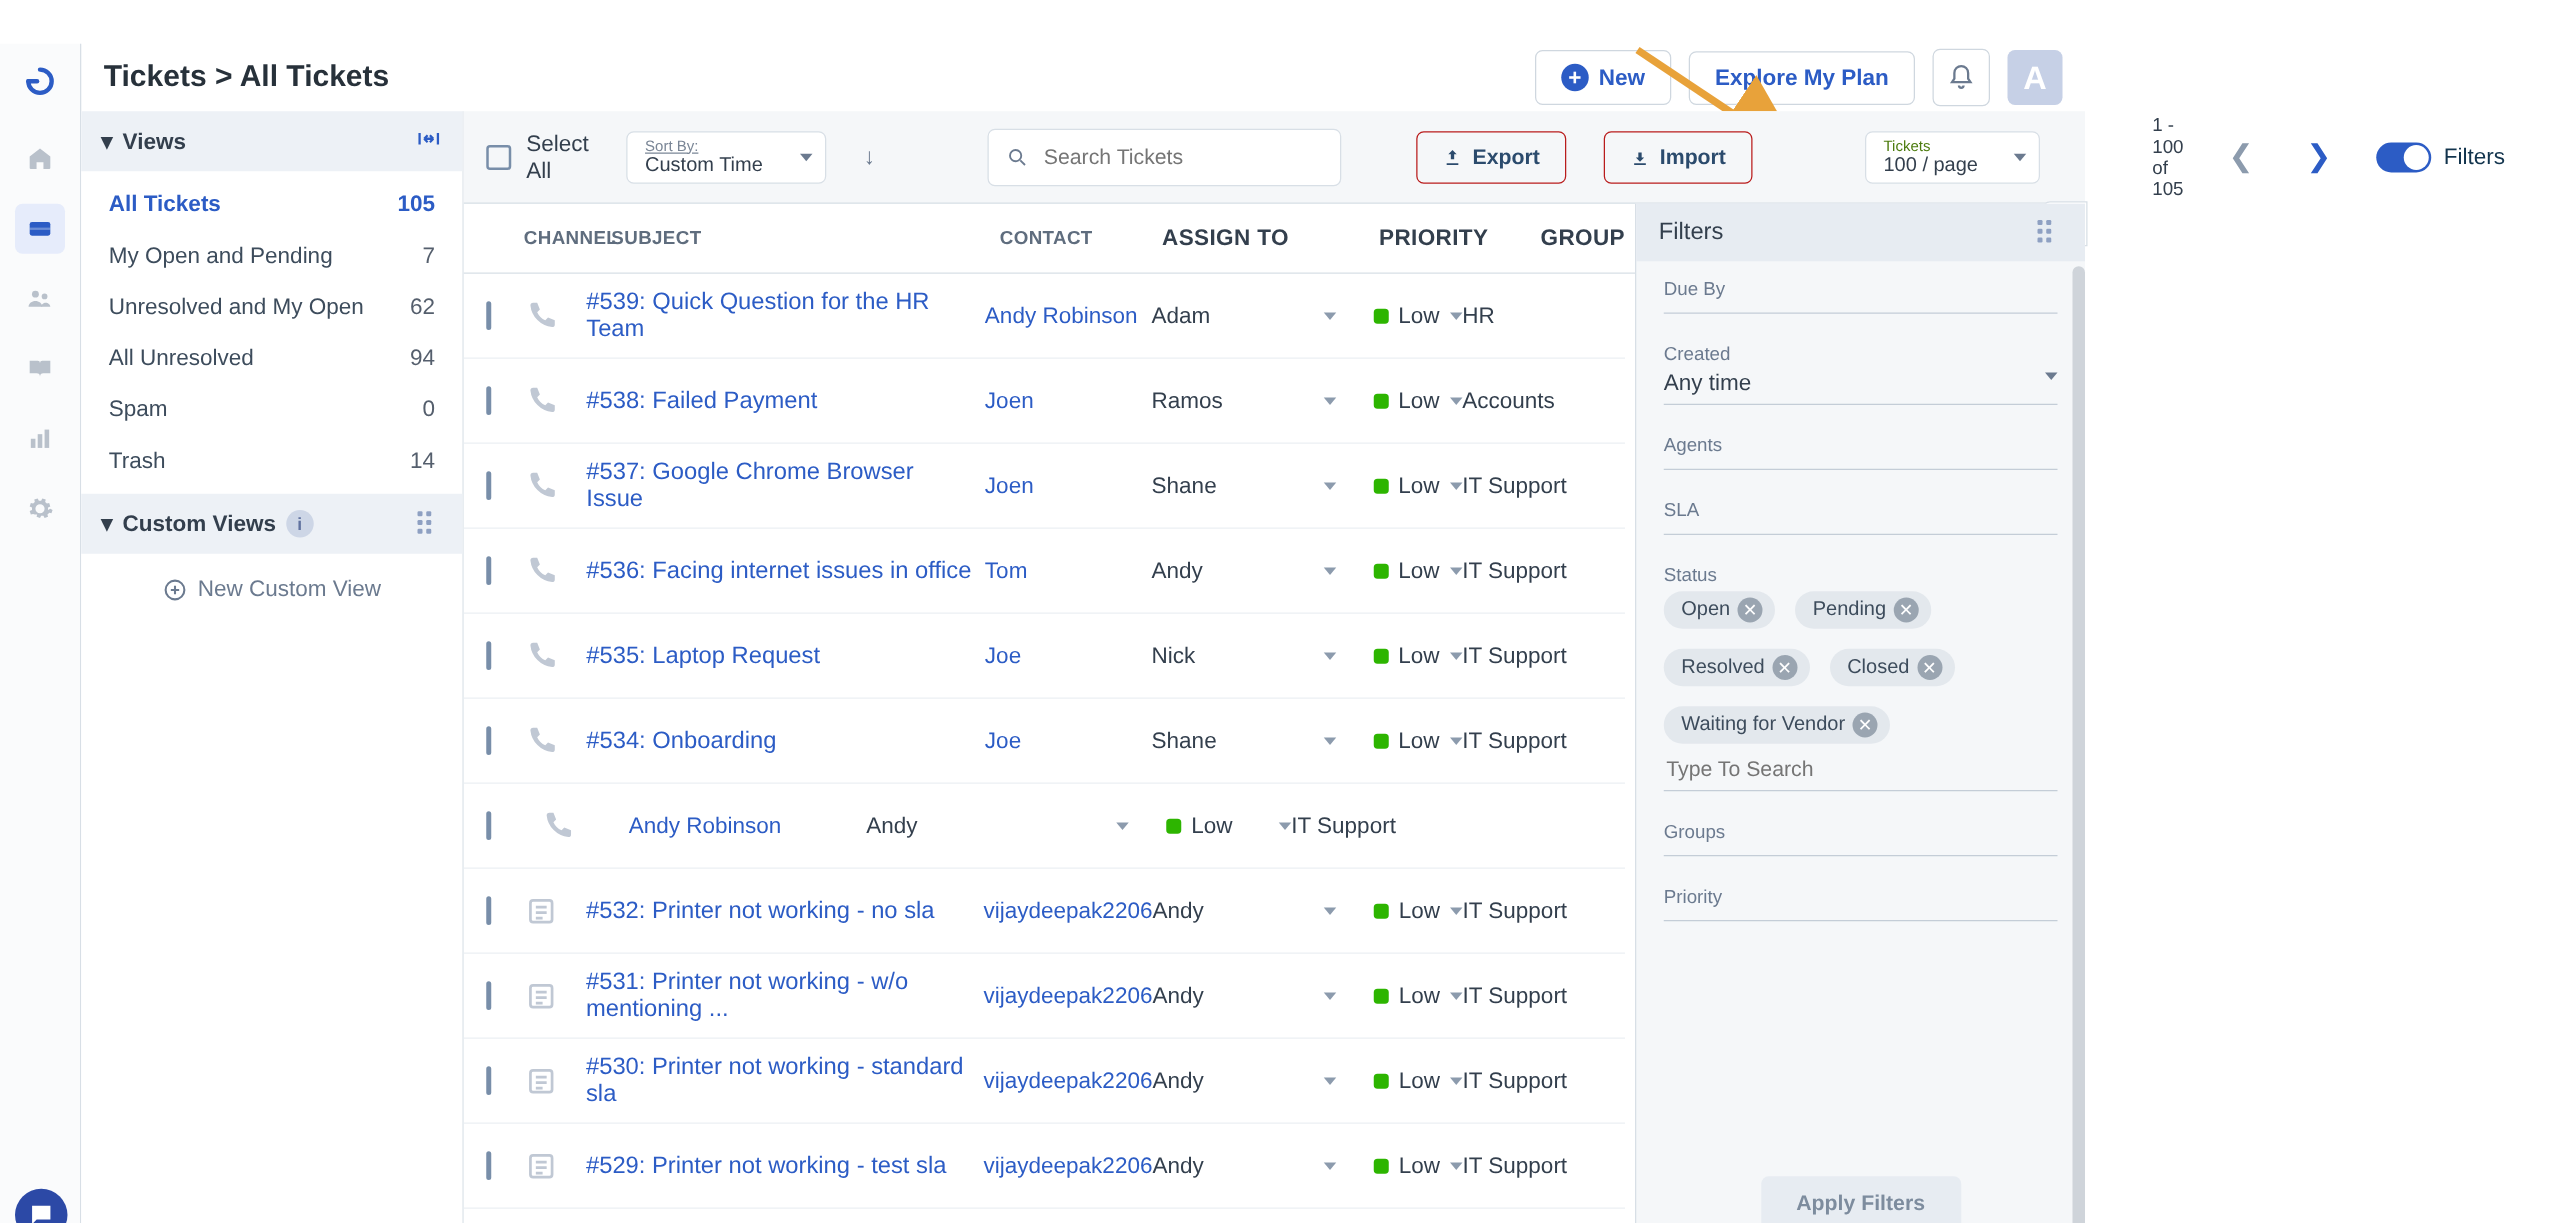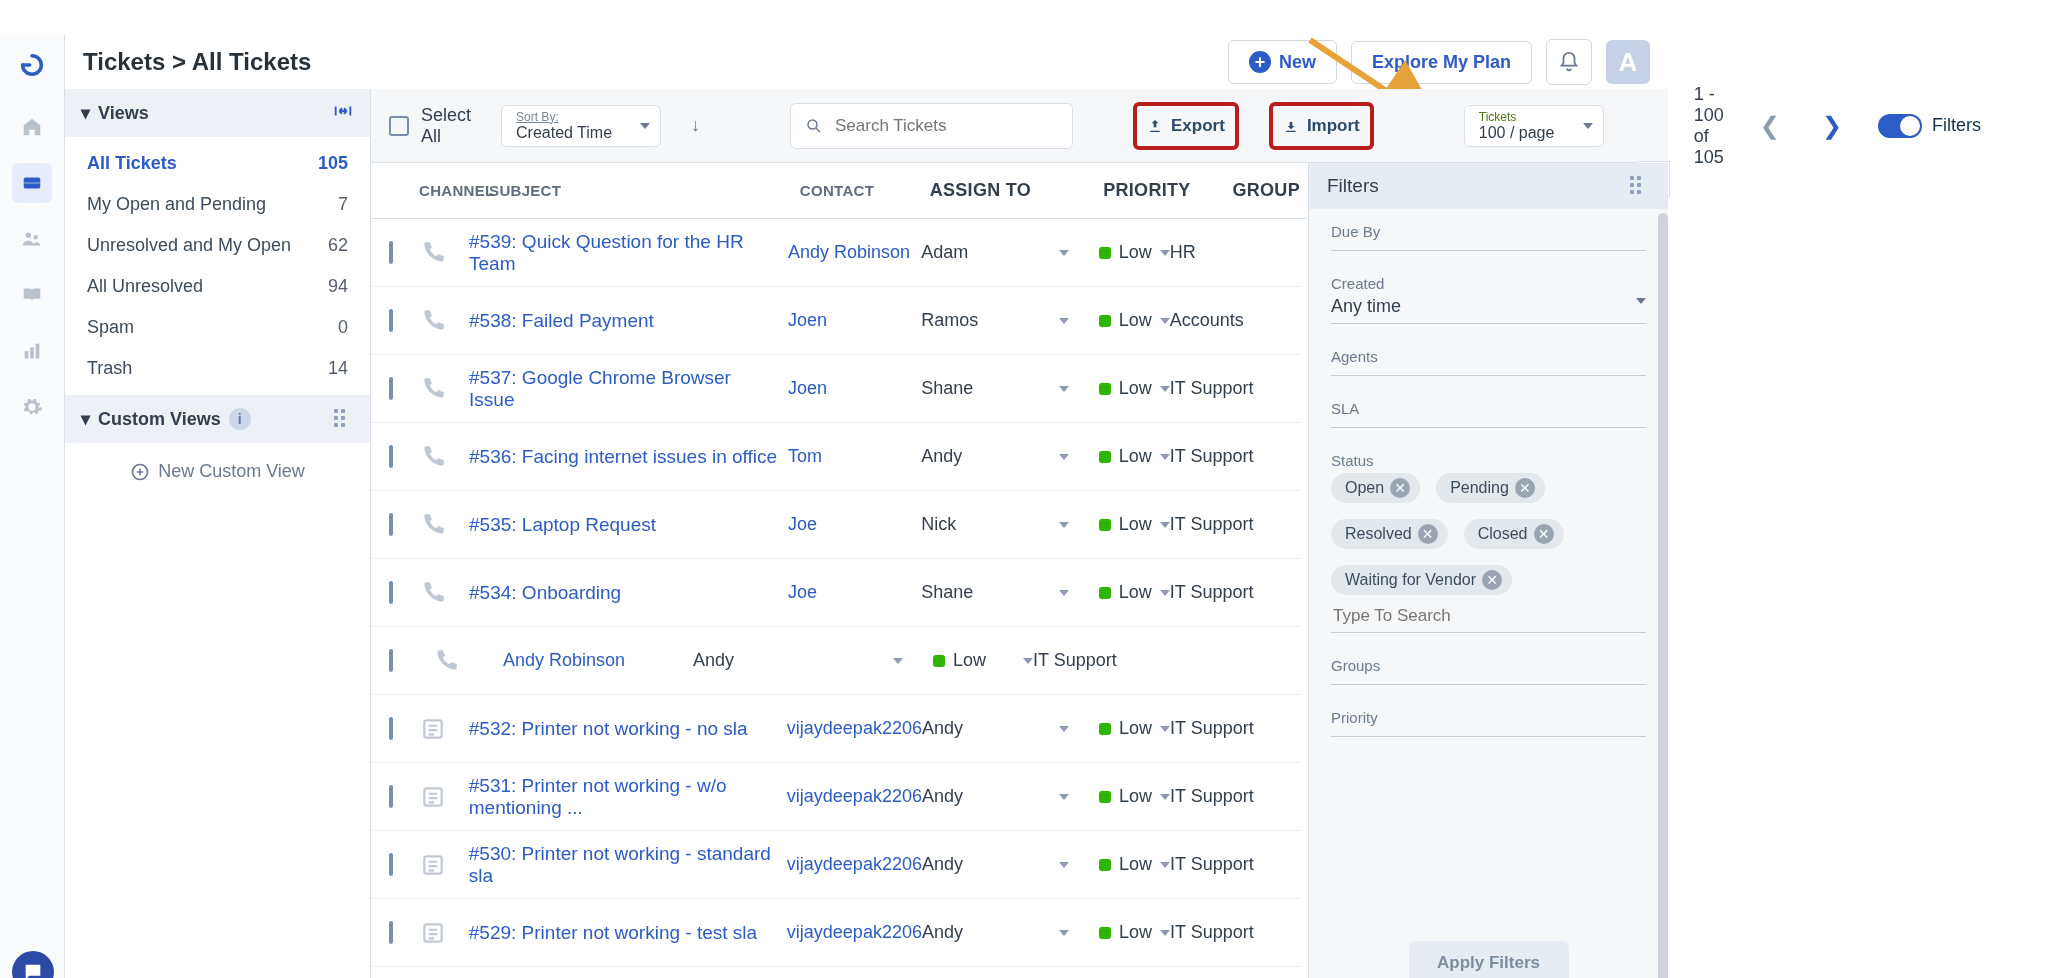--- a/index.html
+++ b/index.html
@@ -58,27 +58,27 @@
   .checkbox{width:20px;height:20px;border:2px solid #788ea9;border-radius:3px;cursor:pointer;flex-shrink:0;}
   .select-all{display:flex;align-items:center;gap:12px;color:#333f4d;font-size:18px;}
   .sort-box{display:flex;flex-direction:column;background:#fff;border:1px solid var(--border);border-radius:6px;padding:4px 14px;min-width:160px;position:relative;}
   .sort-box .label{font-size:12px;color:#7a8696;text-decoration:underline;}
   .sort-box .val{font-size:16px;color:#333f4d;}
   .sort-box .chev{position:absolute;right:10px;top:50%;transform:translateY(-50%);color:#6b7a8f;}
   .arrow-down{color:#6b7a8f;font-size:18px;}
   .search-box{display:flex;align-items:center;gap:10px;background:#fff;border:1px solid var(--border);border-radius:6px;padding:0 14px;height:46px;width:300px;}
   .search-box svg{width:18px;height:18px;color:#6b7a8f;}
   .search-box input{border:none;outline:none;font-size:17px;flex:1;color:#333;background:transparent;}
-  .action-btn{display:flex;align-items:center;gap:8px;background:#f5f7f9;border:4px solid #b91c1c;border-radius:6px;padding:10px 10px;color:#2b4b6d;font-weight:600;font-size:17px;cursor:pointer;}
+  .action-btn{display:flex;align-items:center;gap:8px;background:#f5f7f9;border:1px solid #b91c1c;border-radius:6px;padding:10px 20px;color:#2b4b6d;font-weight:600;font-size:17px;cursor:pointer;}
   .action-btn svg{width:16px;height:16px;}
   .pager-box{display:flex;flex-direction:column;background:#fff;border:1px solid var(--border);border-radius:6px;padding:4px 14px;min-width:140px;position:relative;}
   .pager-box .label{font-size:12px;color:#4d7c0f;}
   .pager-box .val{font-size:16px;color:#333f4d;}
   .pager-box .chev{position:absolute;right:10px;top:50%;transform:translateY(-50%);color:#6b7a8f;}
-  .page-info{color:#333f4d;font-size:18px;}
+  .page-info{color:#333f4d;font-size:15px;}
   .nav-arrow{color:#8c9bad;font-size:24px;cursor:pointer;padding:4px 6px;}
   .nav-arrow.active{color:var(--blue);}
   .filter-toggle{display:flex;align-items:center;gap:10px;margin-left:auto;font-size:18px;}
   .switch{position:relative;width:44px;height:24px;background:var(--blue);border-radius:12px;}
   .switch::after{content:"";position:absolute;right:2px;top:2px;width:20px;height:20px;background:#fff;border-radius:50%;}
   
   .cols{display:flex;align-items:center;height:56px;padding:0 18px;font-size:15px;font-weight:600;color:#5f6d7e;letter-spacing:0.3px;border-bottom:1px solid var(--border);position:relative;}
   .gear{position:absolute;right:-2px;top:-2px;width:36px;height:36px;background:#fff;border:1px solid var(--border);border-radius:6px 0 0 6px;display:flex;align-items:center;justify-content:center;color:var(--blue);cursor:pointer;}
   
   .rows{overflow-y:auto;position:relative;}
@@ -263,21 +263,21 @@
 
   <div id="main">
 
     <div id="toolbar">
       <div class="select-all">
         <span class="checkbox"></span>
         <span>Select All</span>
       </div>
       <div class="sort-box">
         <span class="label">Sort By:</span>
-        <span class="val">Created Time</span>
+        <span class="val">Custom Time</span>
         <span class="chev caret"></span>
       </div>
       <span class="arrow-down">↓</span>
       <div style="flex:0 0 30px"></div>
       <div class="search-box">
         <svg viewBox="0 0 24 24" fill="none" stroke="#6b7a8f" stroke-width="2">
             <circle cx="10" cy="10" r="6"></circle>
             <path d="M20 20l-5-5"></path>
           </svg>
         <input type="text" placeholder="Search Tickets" style="">

